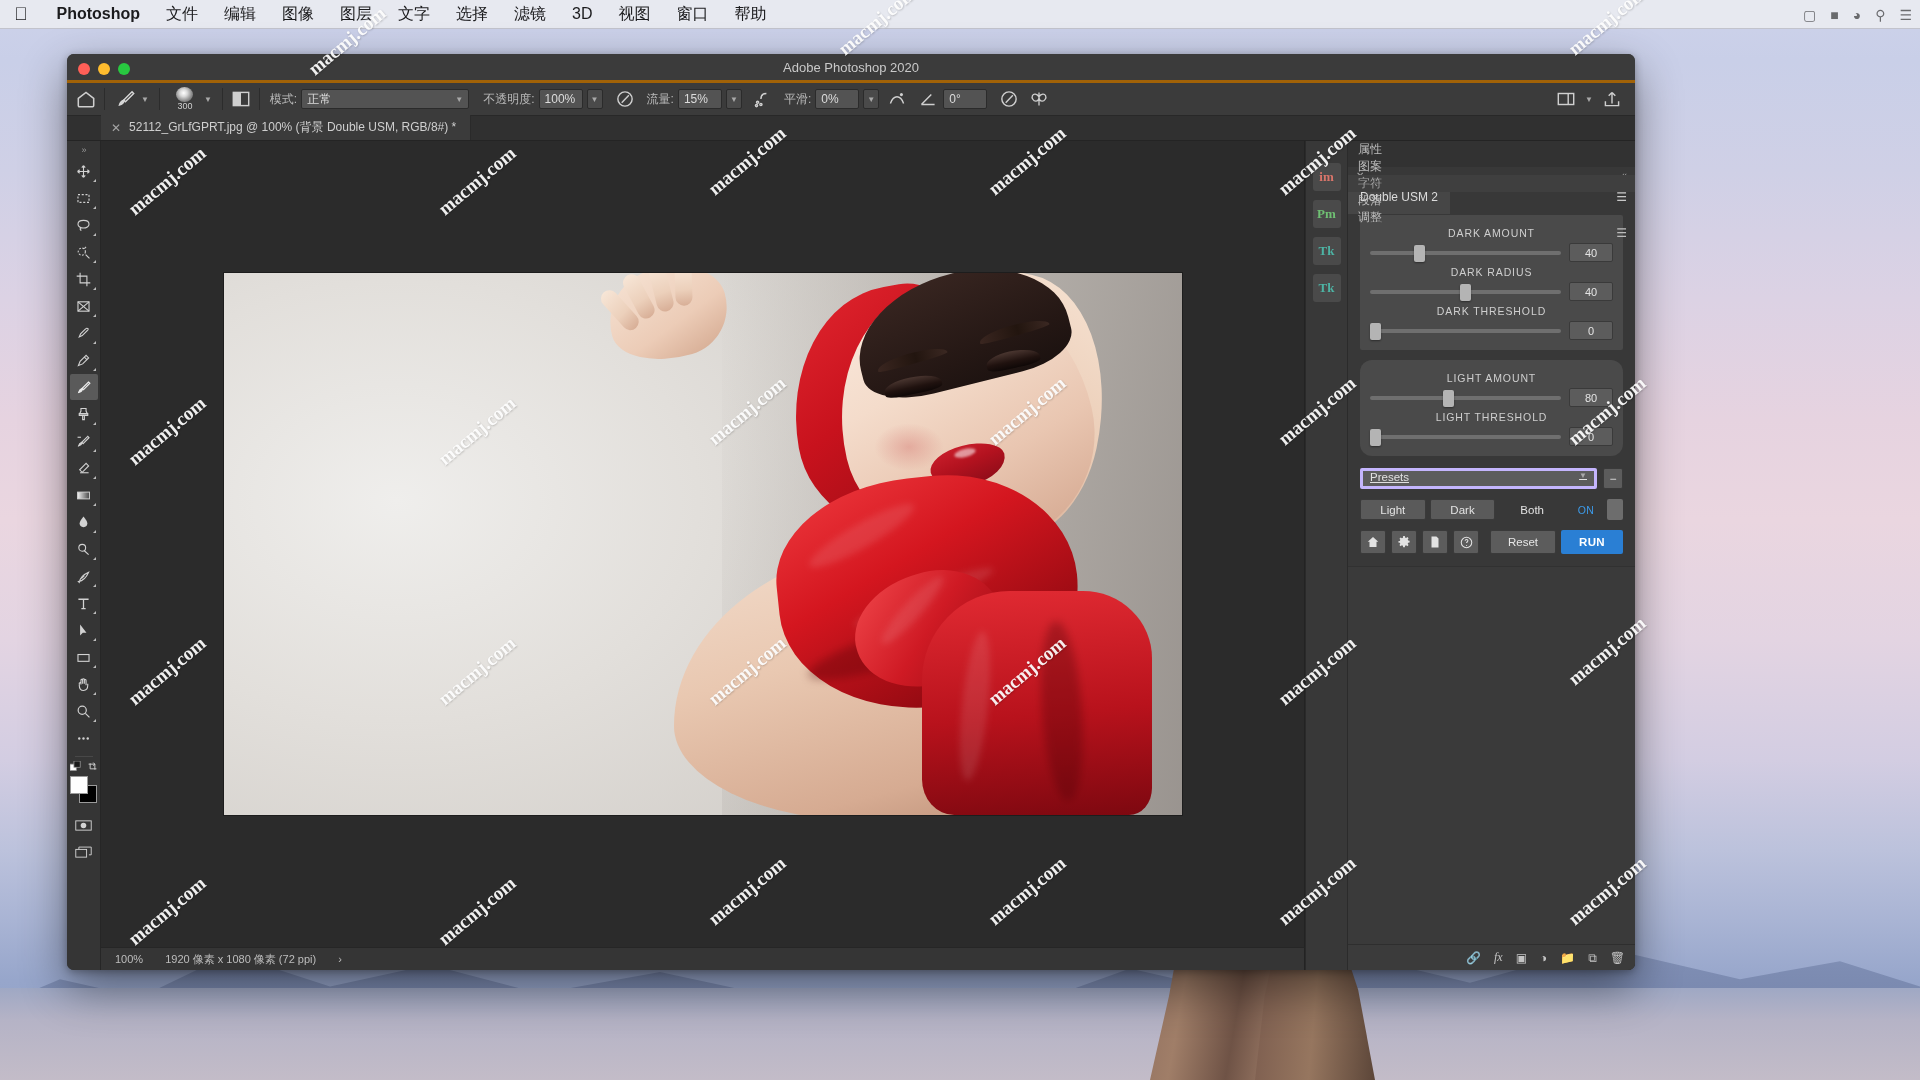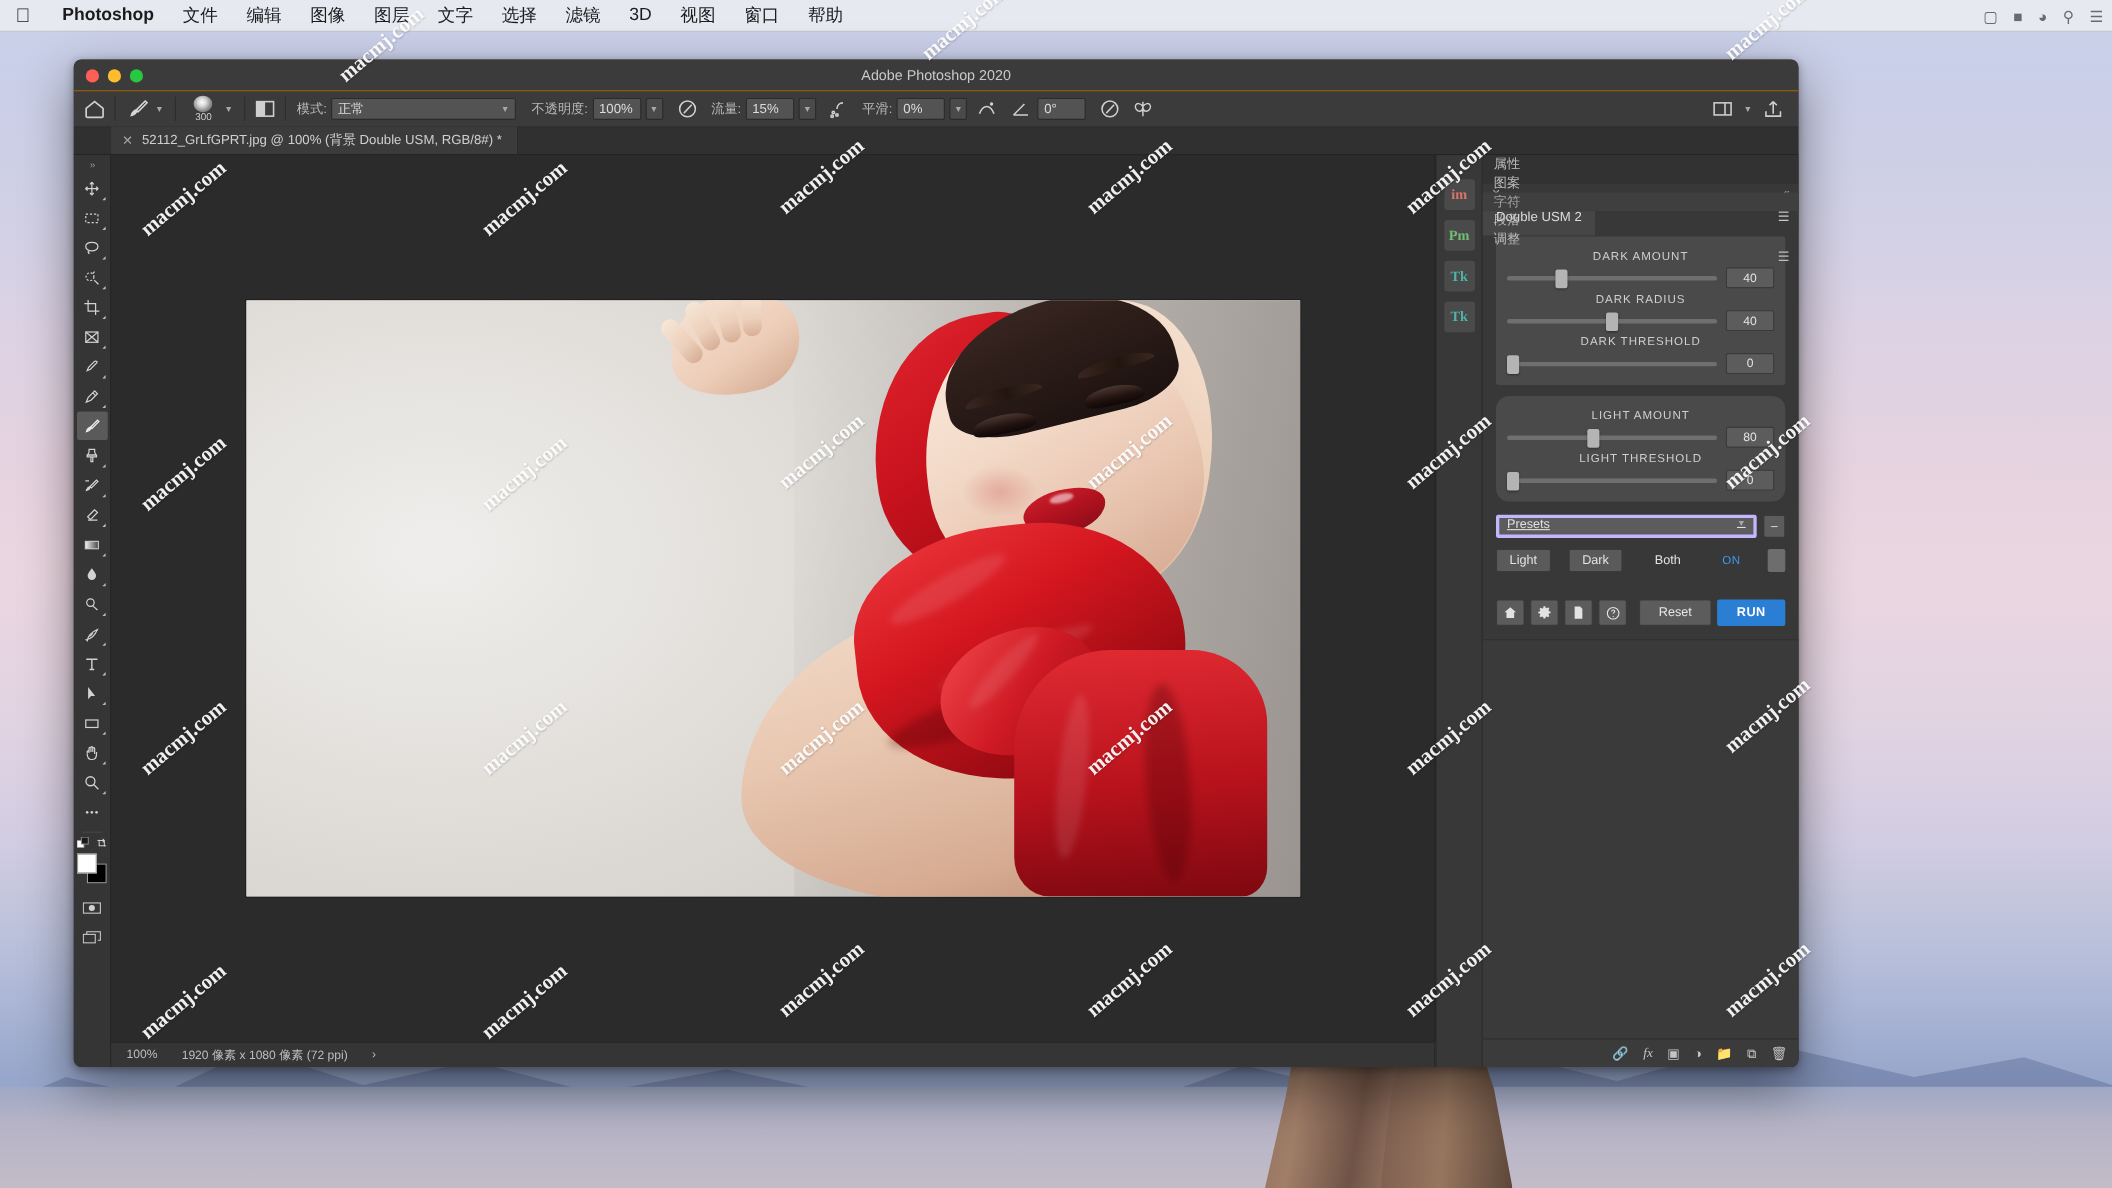--- a/index.html
+++ b/index.html
@@ -68,21 +68,21 @@
     width: 1568px; height: 916px;
     background: #323232;
     border-radius: 7px;
     box-shadow: 0 18px 46px rgba(0,0,0,.45), 0 2px 8px rgba(0,0,0,.3);
     overflow: hidden;
     color: #c8c8c8; font-size: 12px;
   }
   #titlebar {
     height: 29px; background: #3b3b3b;
     display: flex; align-items: center; justify-content: center;
-    position: relative; border-bottom: 1px solid #a16207;
+    position: relative; border-bottom: 3px solid #a16207;
   }
   #title-text { font-size: 13px; color: #c9c9c9; }
   #traffic { position: absolute; left: 11px; top: 9px; display: flex; gap: 8px; }
   .tl { width: 12px; height: 12px; border-radius: 50%; }
   .tl.red { background: #ff5f57; } .tl.yellow { background: #febc2e; } .tl.green { background: #28c840; }
 
   
   #optionsbar {
     height: 33px; background: #3b3b3b; border-bottom: 1px solid #282828;
     display: flex; align-items: center; padding: 0 8px; gap: 0;
@@ -345,21 +345,21 @@
   #preset-select {
     flex: 1; height: 21px; background: #5c5c5c; border: 3px solid #c4b5fd; border-radius: 2px;
     display: flex; align-items: flex-start; justify-content: space-between;
     padding: 0 7px; font-size: 11.5px; color: #e0e0e0; text-decoration: underline;
   }
   .mini-btn {
     width: 20px; height: 21px; background: #5c5c5c; border: 1px solid #3a3a3a;
     border-radius: 2px; display: flex; align-items: center; justify-content: center;
     font-size: 12px; color: #dcdcdc;
   }
-  #seg-row { display: flex; align-items: center; gap: 16px; margin: 10px 12px 15px 12px; }
+  #seg-row { display: flex; align-items: center; gap: 4px; margin: 10px 12px 0 12px; }
   .seg {
     flex: 1; height: 21px; background: #5a5a5a; border: 1px solid #3a3a3a; border-radius: 2px;
     display: flex; align-items: center; justify-content: center; font-size: 11.5px; color: #e2e2e2;
   }
   .seg.plain { background: transparent; border-color: transparent; }
   #on-badge {
     width: 34px; height: 21px; display: flex; align-items: center; justify-content: center;
     font-size: 10.5px; color: #3c9ae8; letter-spacing: .5px;
   }
   #on-switch { width: 16px; height: 21px; background: #6d6d6d; border-radius: 2px; }

